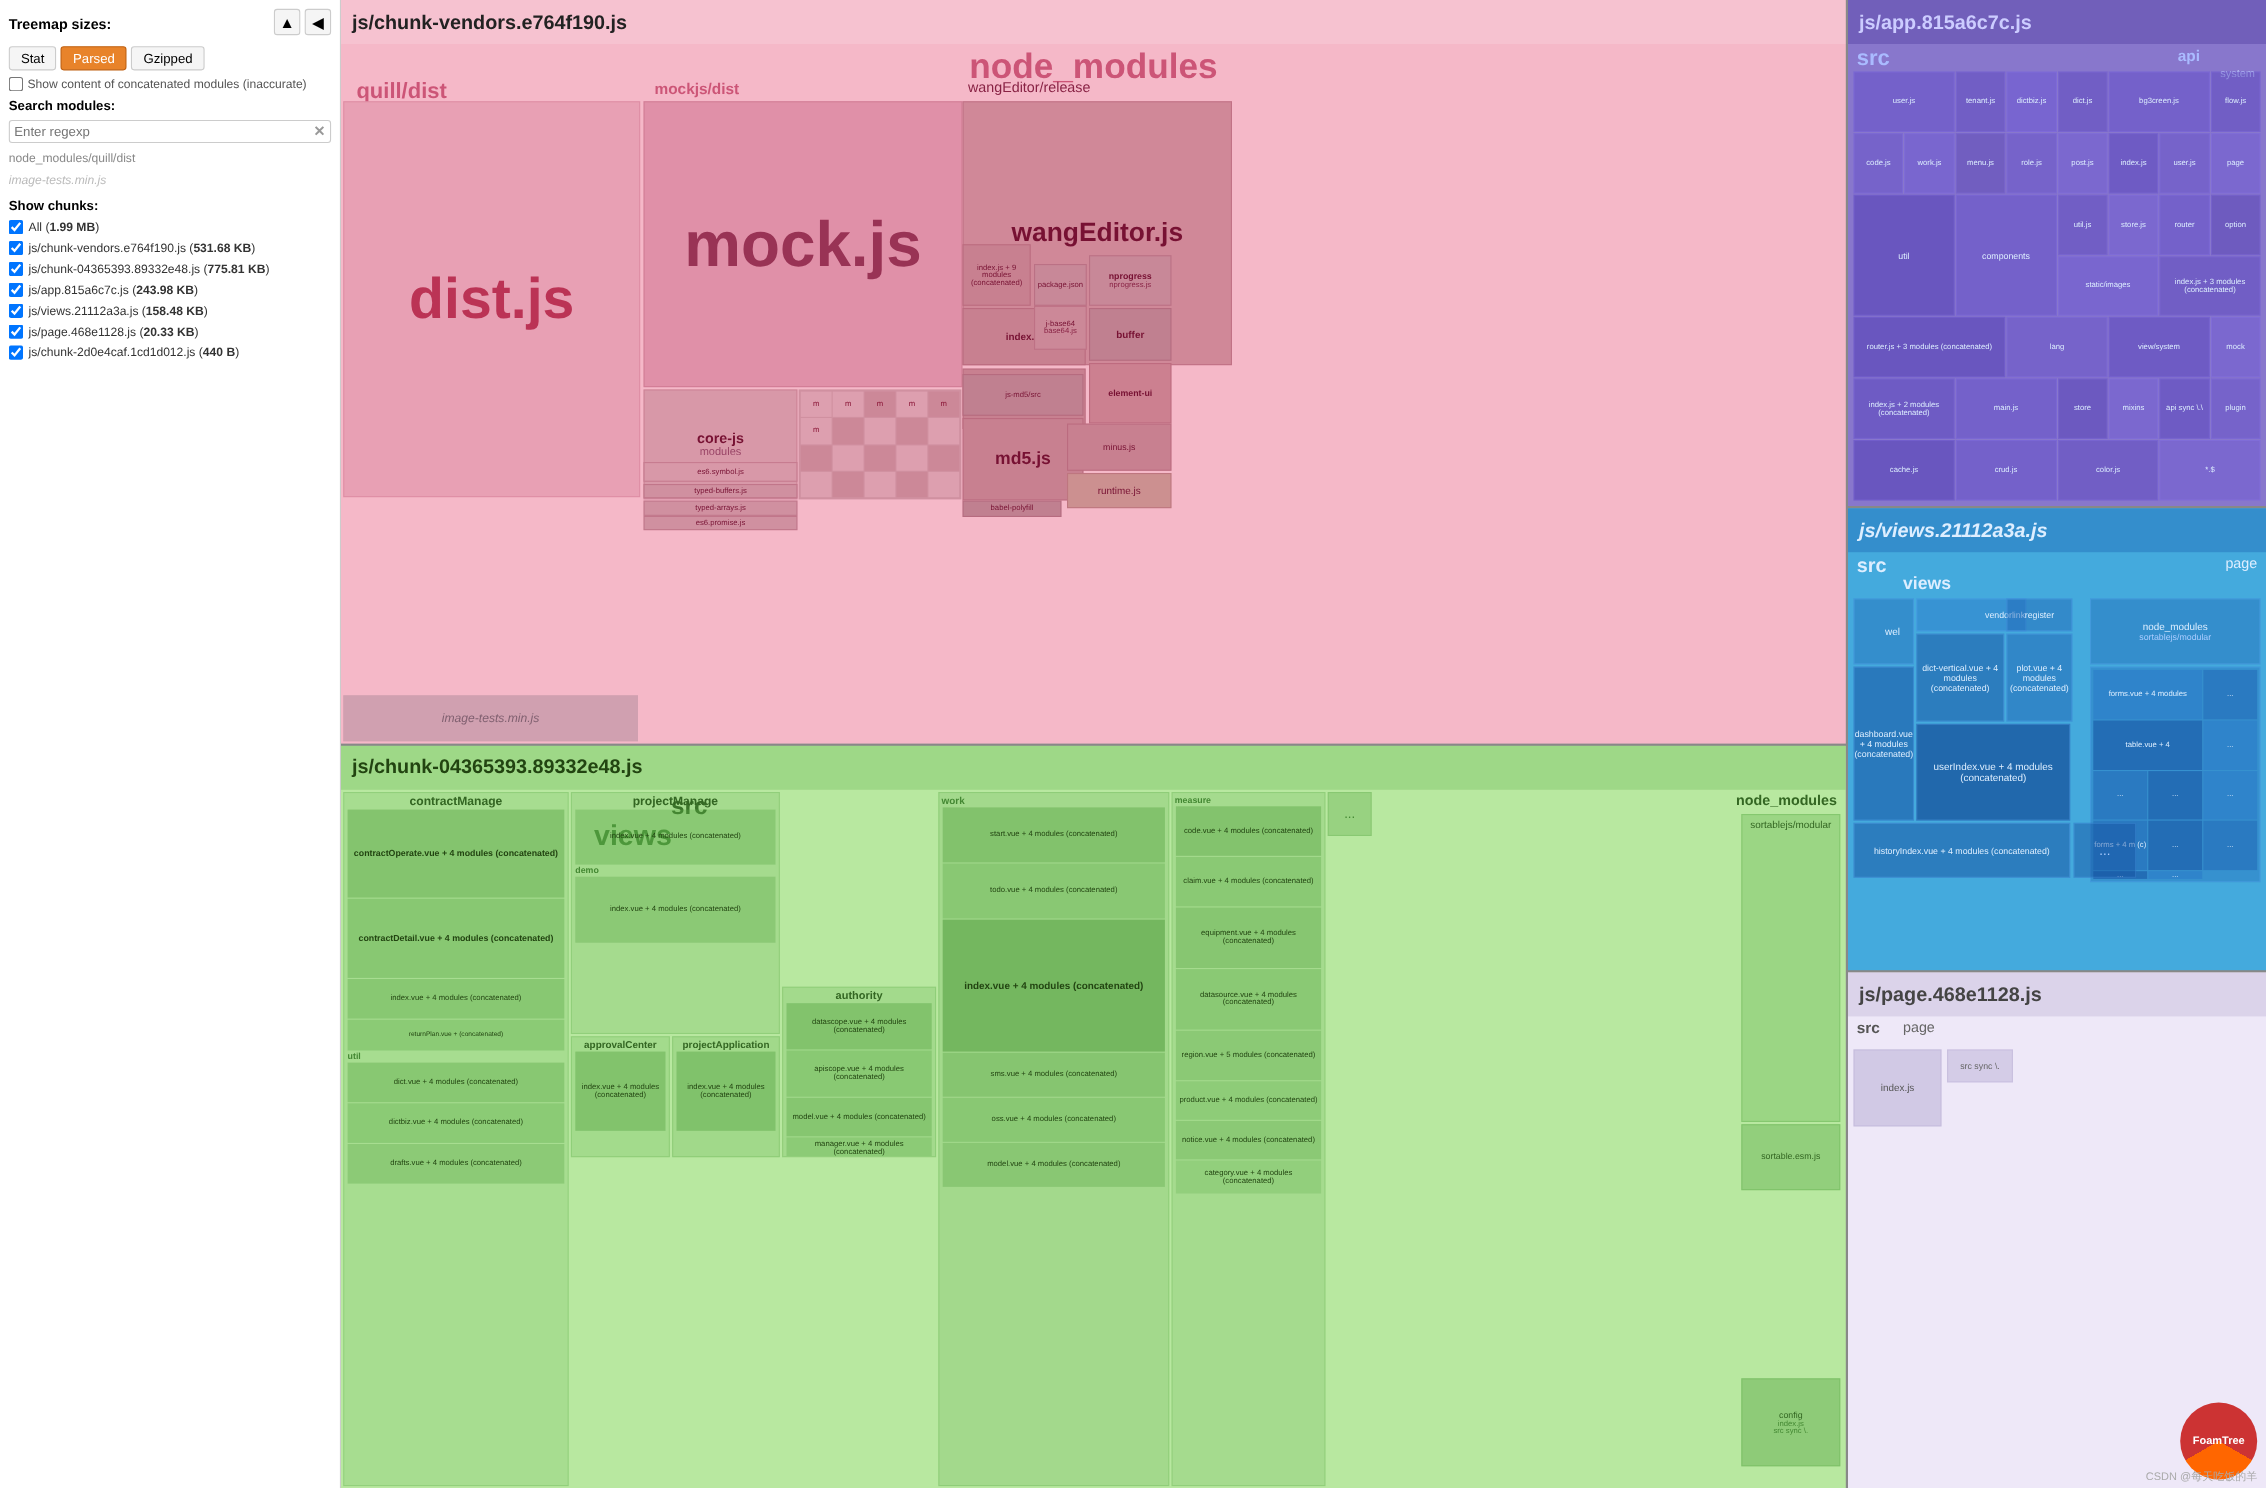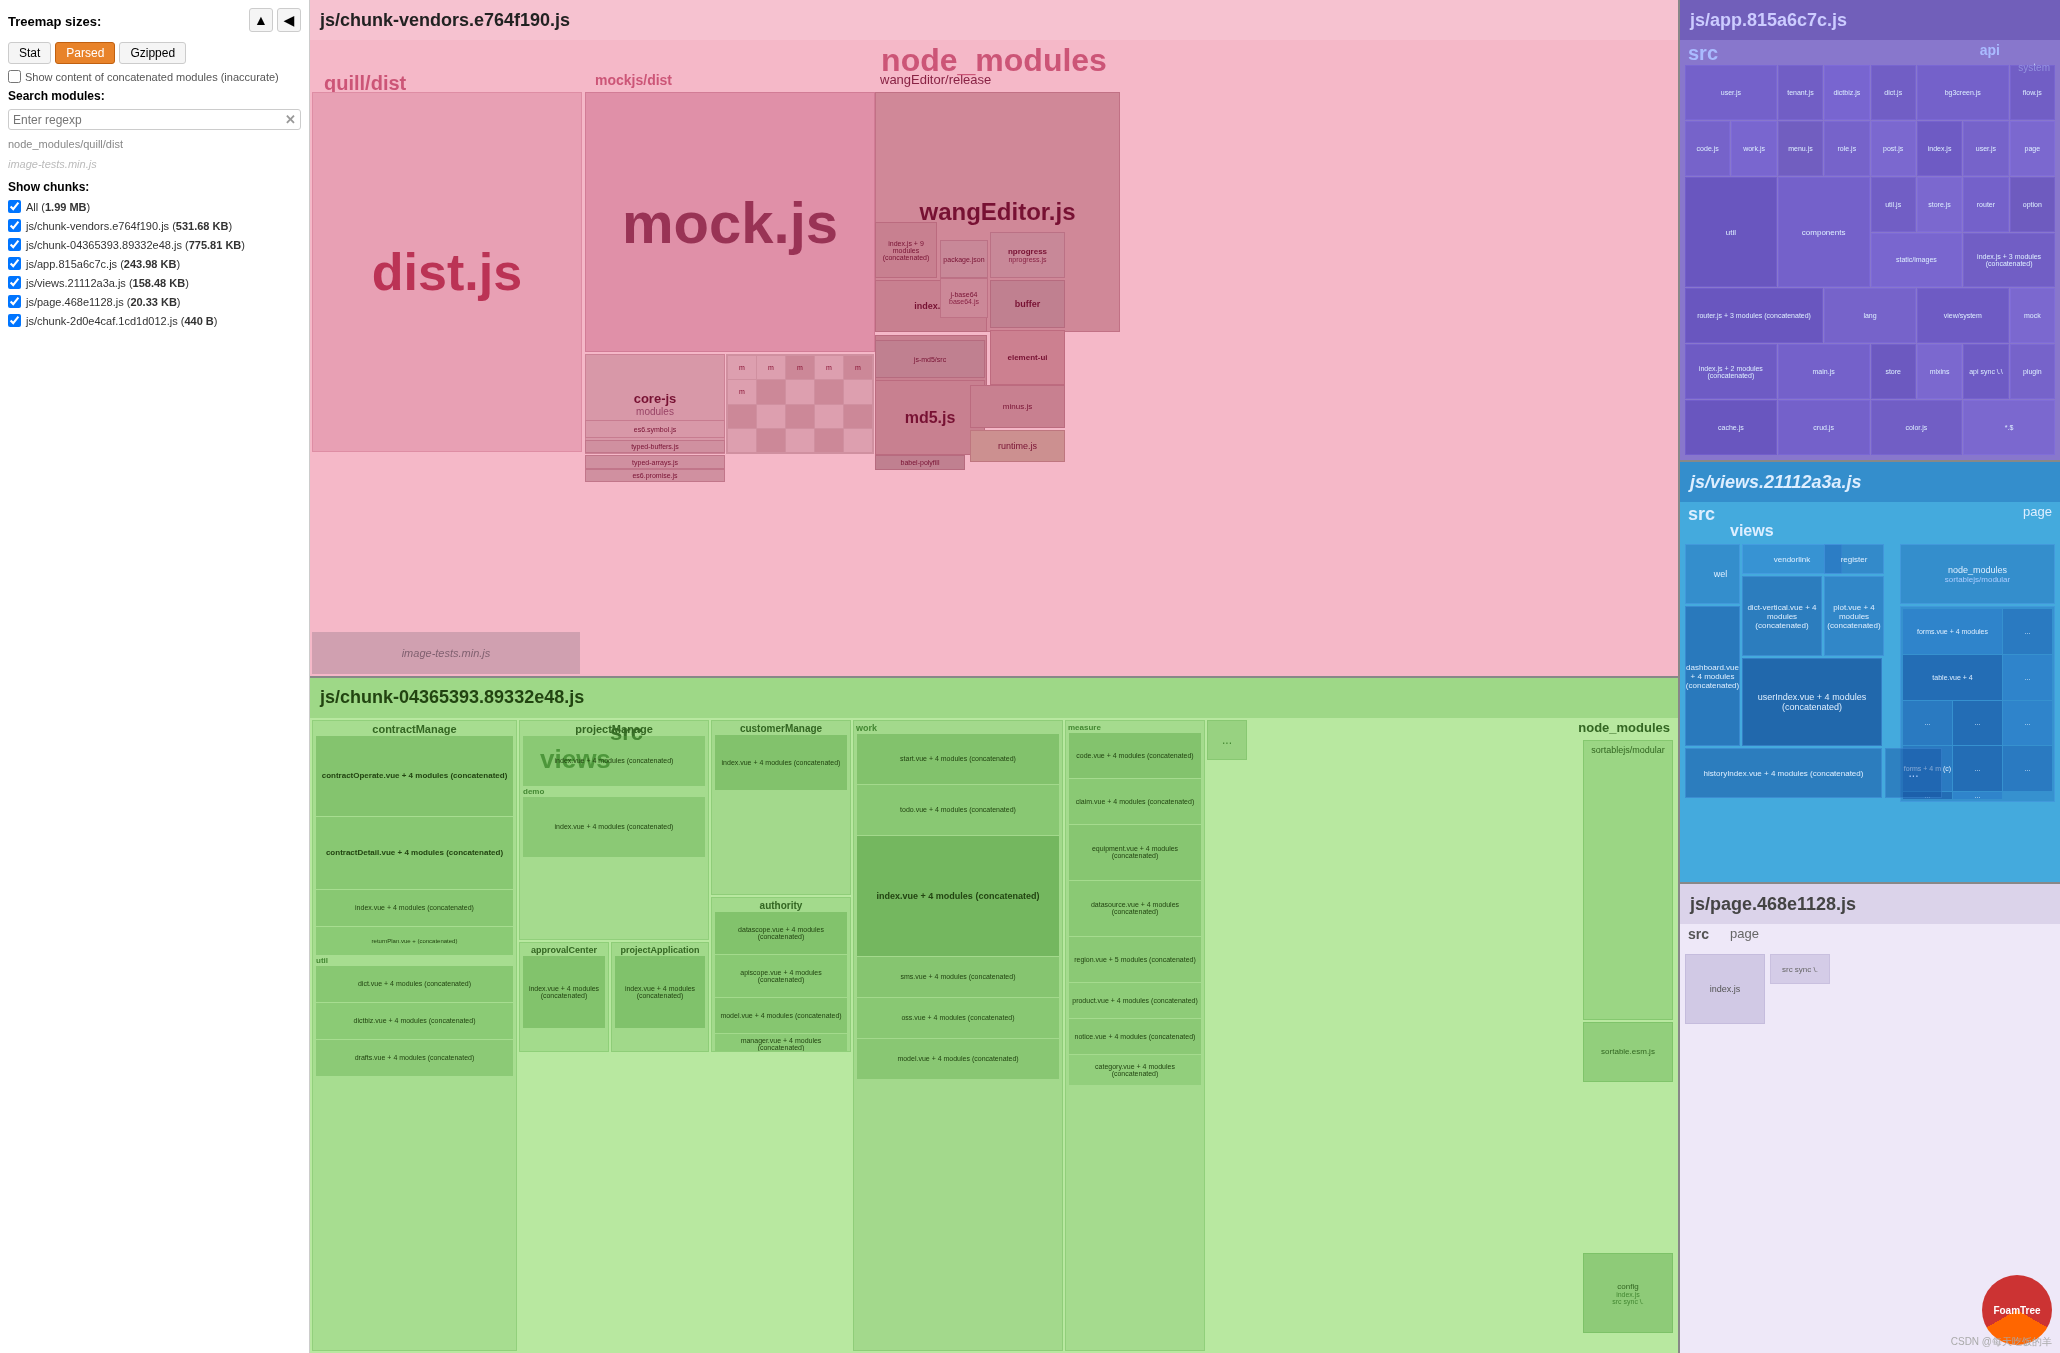--- a/index.html
+++ b/index.html
@@ -414,21 +414,21 @@
       <div style="position:absolute;top:42px;left:8px;font-size:18px;font-weight:bold;color:#ddeeff;">src</div>
 
       <div style="position:absolute;top:42px;right:8px;font-size:13px;color:#ddeeff;">page</div>
 
       <div style="position:absolute;top:60px;left:50px;font-size:16px;font-weight:bold;color:#ddeeff;">views</div>
 
       <div style="position:absolute;left:5px;top:82px;width:55px;height:60px;background:rgba(30,100,180,0.4);border:1px solid rgba(100,180,255,0.3);display:flex;align-items:center;justify-content:center;">
         <span style="font-size:9px;color:#ddeeff;padding-left:16px;">wel</span>
       </div>
 
-      <div style="position:absolute;left:62px;top:82px;width:100px;height:30px;background:rgba(40,120,200,0.45);border:1px solid rgba(100,180,255,0.3);display:flex;align-items:center;justify-content:center;">
+      <div style="position:absolute;left:62px;top:82px;width:100px;height:30px;background:rgba(40,120,200,0.45);border:1px solid rgba(100,180,255,0.3);display:flex;align-items:center;justify-content:flex-end;">
         <span style="font-size:8px;color:#ddeeff;">vendorlink</span>
       </div>
 
       <div style="position:absolute;left:144px;top:82px;width:60px;height:30px;background:rgba(30,100,180,0.45);border:1px solid rgba(100,180,255,0.3);display:flex;align-items:center;justify-content:center;">
         <span style="font-size:8px;color:#ddeeff;">register</span>
       </div>
 
       <div style="position:absolute;left:62px;top:114px;width:80px;height:80px;background:rgba(20,80,160,0.5);border:1px solid rgba(100,180,255,0.3);display:flex;align-items:center;justify-content:center;">
         <span style="font-size:8px;color:#ddeeff;text-align:center;">dict-vertical.vue + 4 modules (concatenated)</span>
       </div>
@@ -556,24 +556,20 @@
     <div style="position:absolute;left:209px;top:264px;width:90px;height:110px;background:rgba(100,180,80,0.25);border:1px solid rgba(100,180,80,0.3);overflow:hidden;padding:2px;">
       <div style="font-size:9px;font-weight:bold;color:#336622;text-align:center;">approvalCenter</div>
       <div style="background:rgba(80,160,60,0.4);margin:1px;padding:2px;font-size:7px;color:#224411;height:72px;display:flex;align-items:center;justify-content:center;text-align:center;">index.vue + 4 modules (concatenated)</div>
     </div>
 
     <div style="position:absolute;left:301px;top:264px;width:98px;height:110px;background:rgba(90,170,70,0.25);border:1px solid rgba(100,180,80,0.3);overflow:hidden;padding:2px;">
       <div style="font-size:9px;font-weight:bold;color:#336622;text-align:center;">projectApplication</div>
       <div style="background:rgba(80,160,60,0.4);margin:1px;padding:2px;font-size:7px;color:#224411;height:72px;display:flex;align-items:center;justify-content:center;text-align:center;">index.vue + 4 modules (concatenated)</div>
     </div>
 
-    <div style="position:absolute;left:401px;top:42px;width:140px;height:175px;background:rgba(80,160,60,0.2);border:1px solid rgba(100,180,80,0.3);overflow:hidden;padding:2px;">
-      <div style="font-size:10px;font-weight:bold;color:#336622;text-align:center;">customerManage</div>
-      <div style="background:rgba(80,160,60,0.4);margin:1px;padding:2px;font-size:7px;color:#224411;height:55px;display:flex;align-items:center;justify-content:center;text-align:center;">index.vue + 4 modules (concatenated)</div>
-    </div>
 
     <div style="position:absolute;left:401px;top:219px;width:140px;height:155px;background:rgba(90,170,70,0.22);border:1px solid rgba(100,180,80,0.3);overflow:hidden;padding:2px;">
       <div style="font-size:10px;font-weight:bold;color:#336622;text-align:center;">authority</div>
       <div style="background:rgba(80,160,60,0.4);margin:1px;padding:2px;font-size:7px;color:#224411;height:42px;display:flex;align-items:center;justify-content:center;text-align:center;">datascope.vue + 4 modules (concatenated)</div>
       <div style="background:rgba(90,170,70,0.35);margin:1px;padding:2px;font-size:7px;color:#224411;height:42px;display:flex;align-items:center;justify-content:center;text-align:center;">apiscope.vue + 4 modules (concatenated)</div>
       <div style="background:rgba(80,160,60,0.35);margin:1px;padding:2px;font-size:7px;color:#224411;height:35px;display:flex;align-items:center;justify-content:center;text-align:center;">model.vue + 4 modules (concatenated)</div>
       <div style="background:rgba(90,170,70,0.3);margin:1px;padding:2px;font-size:7px;color:#224411;height:20px;display:flex;align-items:center;justify-content:center;text-align:center;">manager.vue + 4 modules (concatenated)</div>
     </div>
 
     <div style="position:absolute;left:543px;top:42px;width:210px;bottom:2px;background:rgba(80,160,60,0.2);border:1px solid rgba(100,180,80,0.3);overflow:hidden;padding:2px;">

